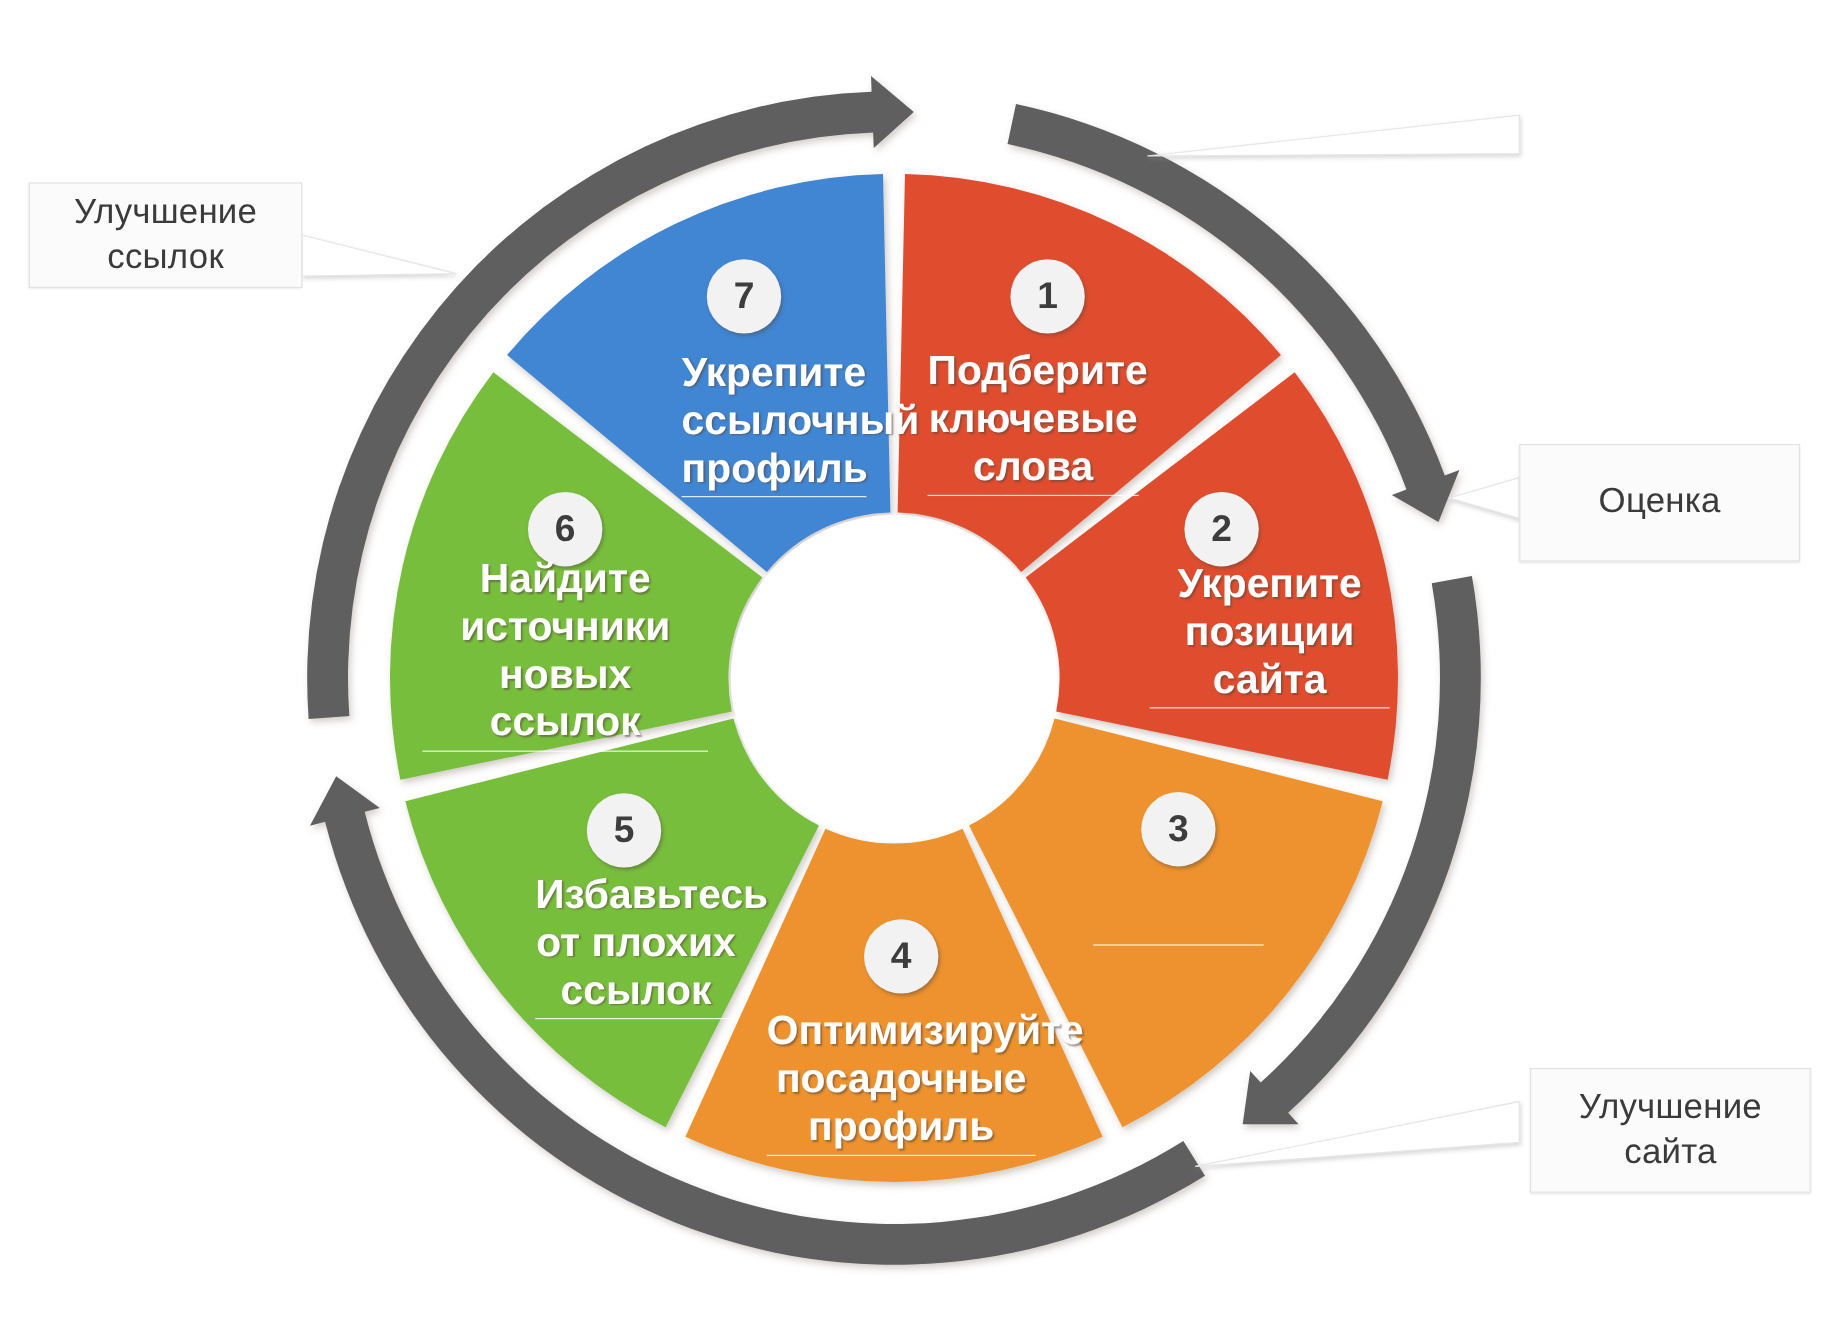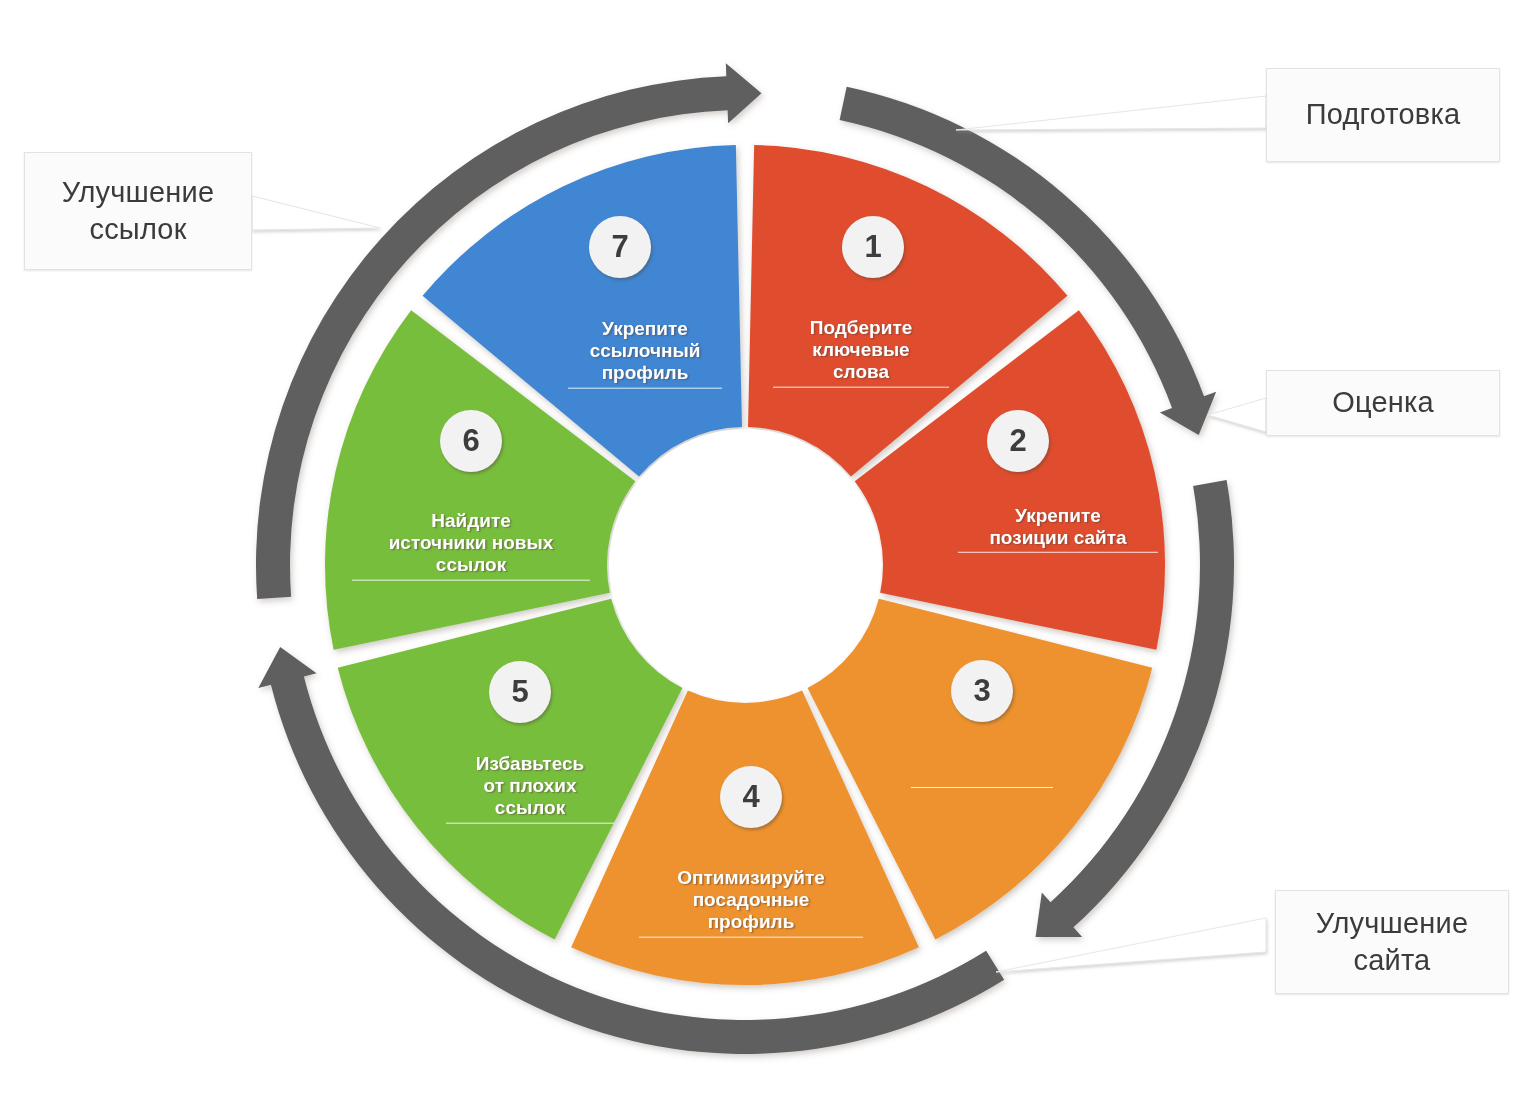--- a/index.html
+++ b/index.html
@@ -15,29 +15,29 @@
     display:flex;align-items:center;justify-content:center;
     text-align:center;
     color:#3b3b3b;
     font-size:29px;
     line-height:1.28;
     letter-spacing:.2px;
     box-sizing:border-box;
     padding:6px 10px;
   }
   #callout-prep   {left:1266px;top:68px;  width:234px;height:94px;}
-  #callout-eval   {left:1266px;top:370px; width:234px;height:66px;}
+  #callout-eval   {left:1266px;top:370px; width:234px;height:98px;}
   #callout-site   {left:1275px;top:890px; width:234px;height:104px;}
-  #callout-links  {left:24px;  top:152px; width:228px;height:118px;}
+  #callout-links  {left:24px;  top:152px; width:228px;height:88px;}
 
   .seg-label{
     position:absolute;
     color:#ffffff;
     font-weight:bold;
-    font-size:19px;
+    font-size:34px;
     line-height:1.17;
     text-align:center;
     text-shadow:1.5px 1.5px 1.5px rgba(90,70,60,.55);
     white-space:pre-line;
     transform:translate(-50%,-50%);
     pointer-events:none;
   }
   .seg-label .rule{
     display:block;
     height:1px;
@@ -146,23 +146,20 @@
 источники новых
 ссылок</span><span class="rule"></span></div>
       <div class="num" style="left: 620px; top: 247px;">
         <span>7</span>
       </div>
       <div class="seg-label" style="left: 645px; top: 353px; width: 154px;"><span>Укрепите
 ссылочный
 профиль</span><span class="rule"></span></div>
     </div>
 
-  <div class="callout" id="callout-prep">
-      <span>Подготовка</span>
-    </div>
   <div class="callout" id="callout-eval">
       <span>Оценка</span>
     </div>
   <div class="callout" id="callout-site">
       <span>Улучшение
 сайта</span>
     </div>
   <div class="callout" id="callout-links">
       <span>Улучшение
 ссылок</span>

